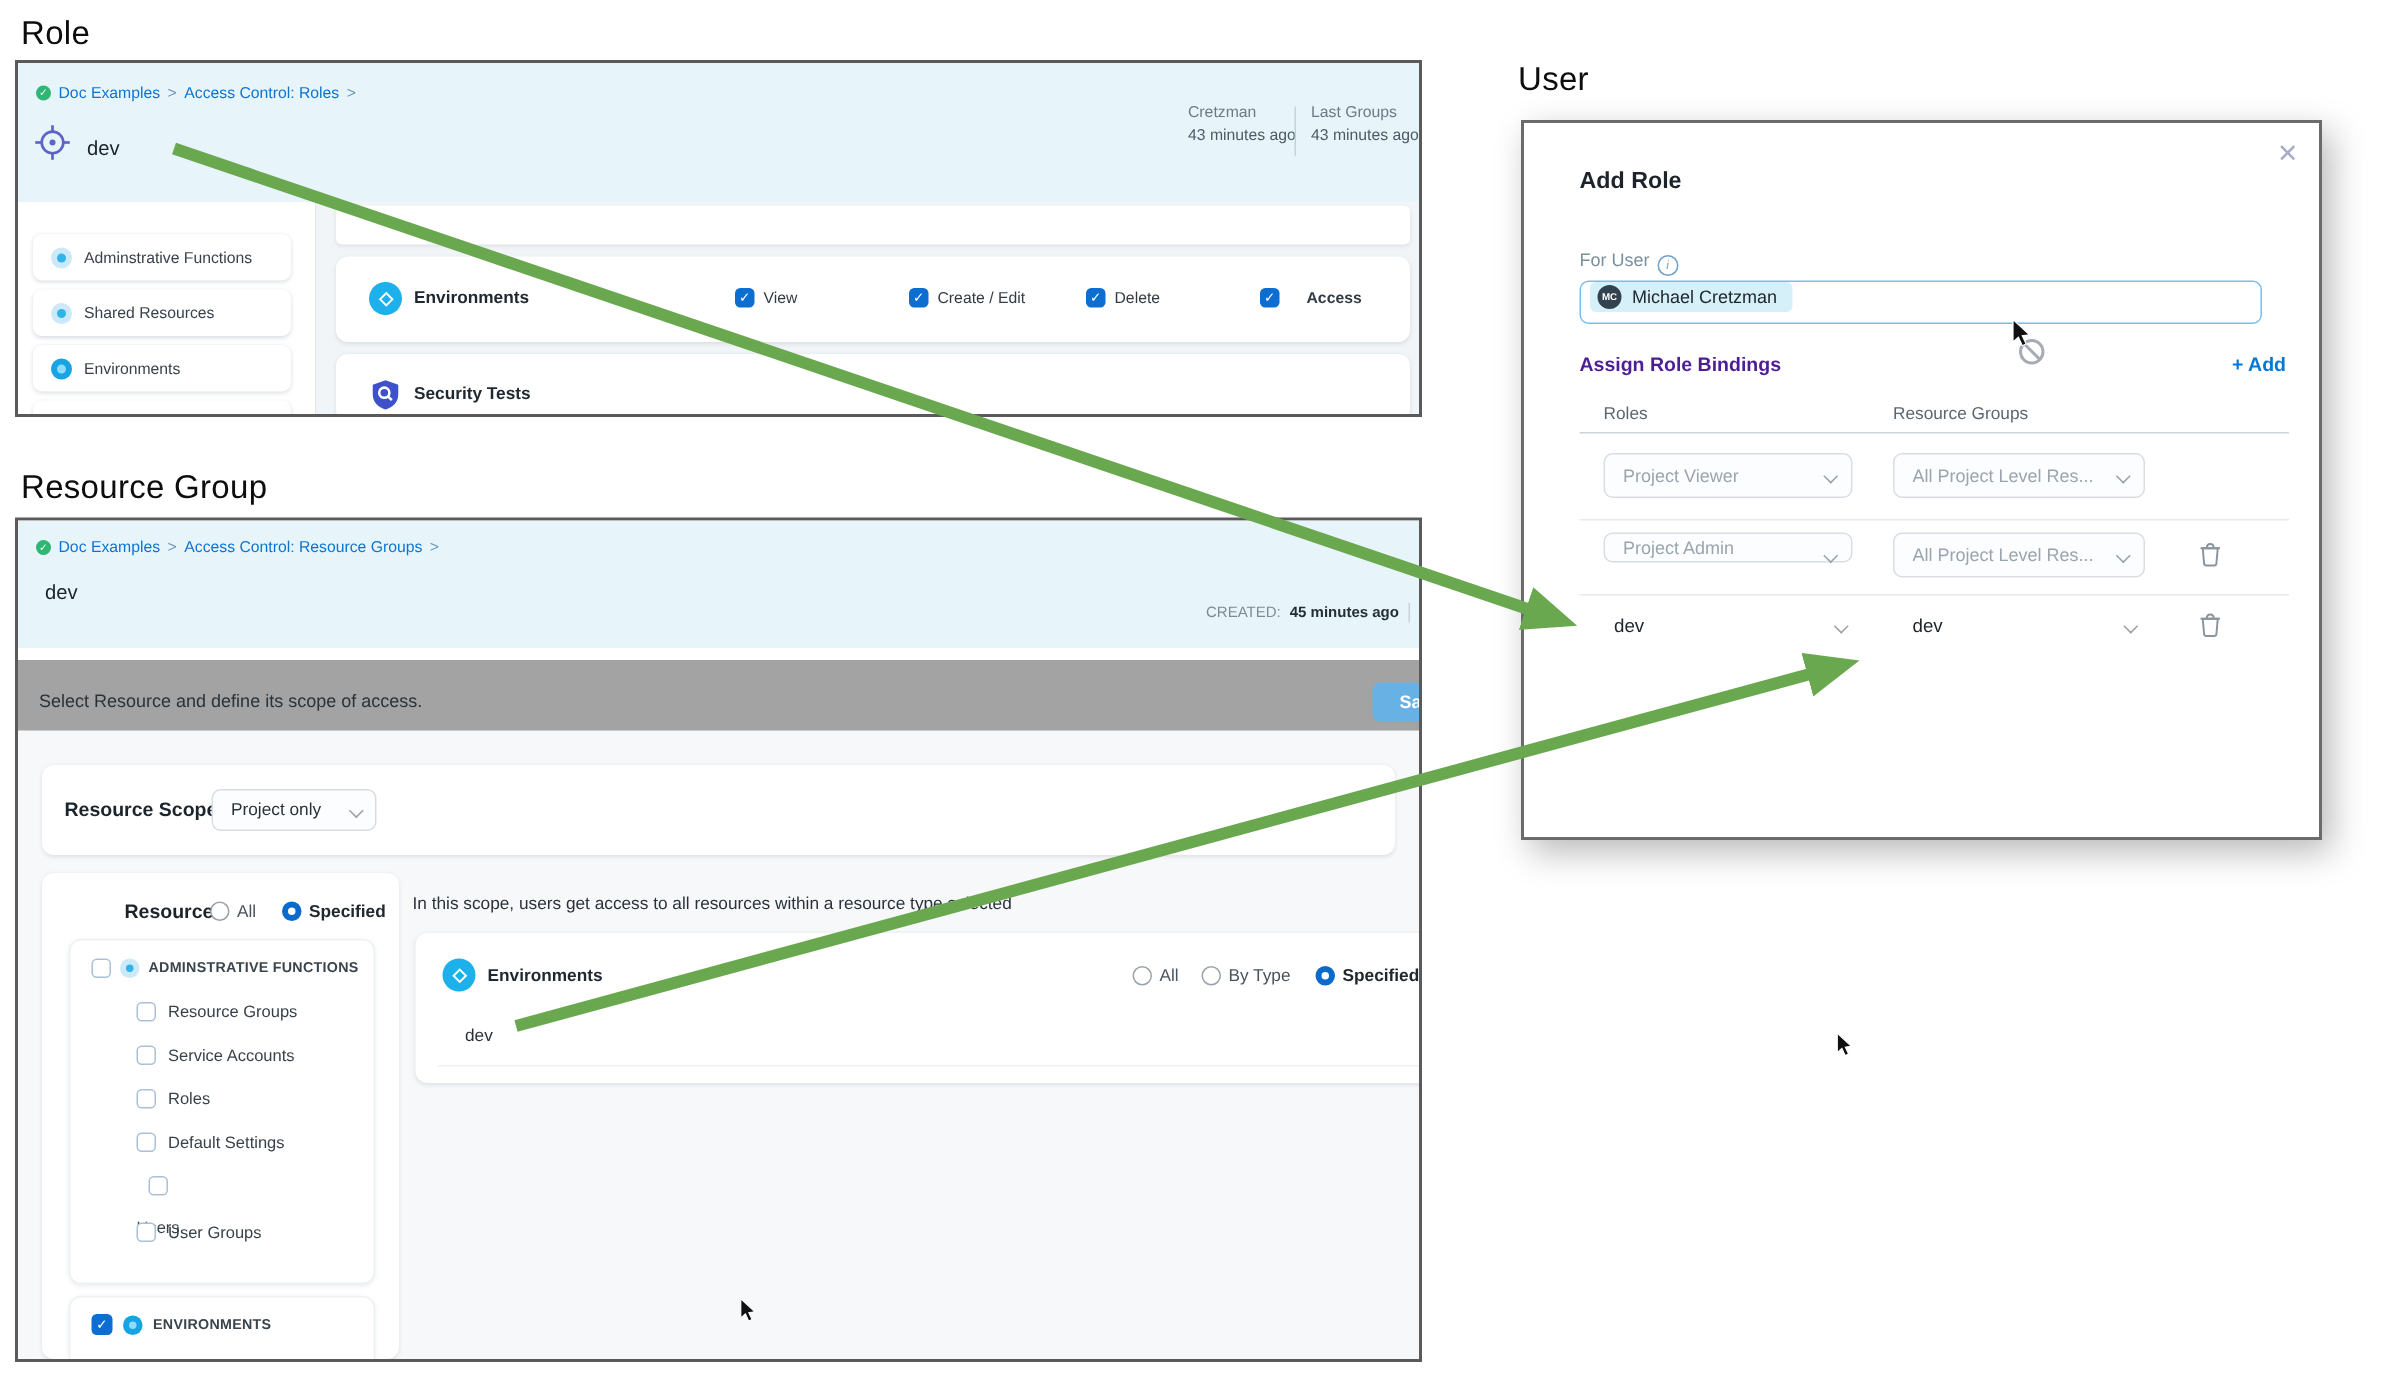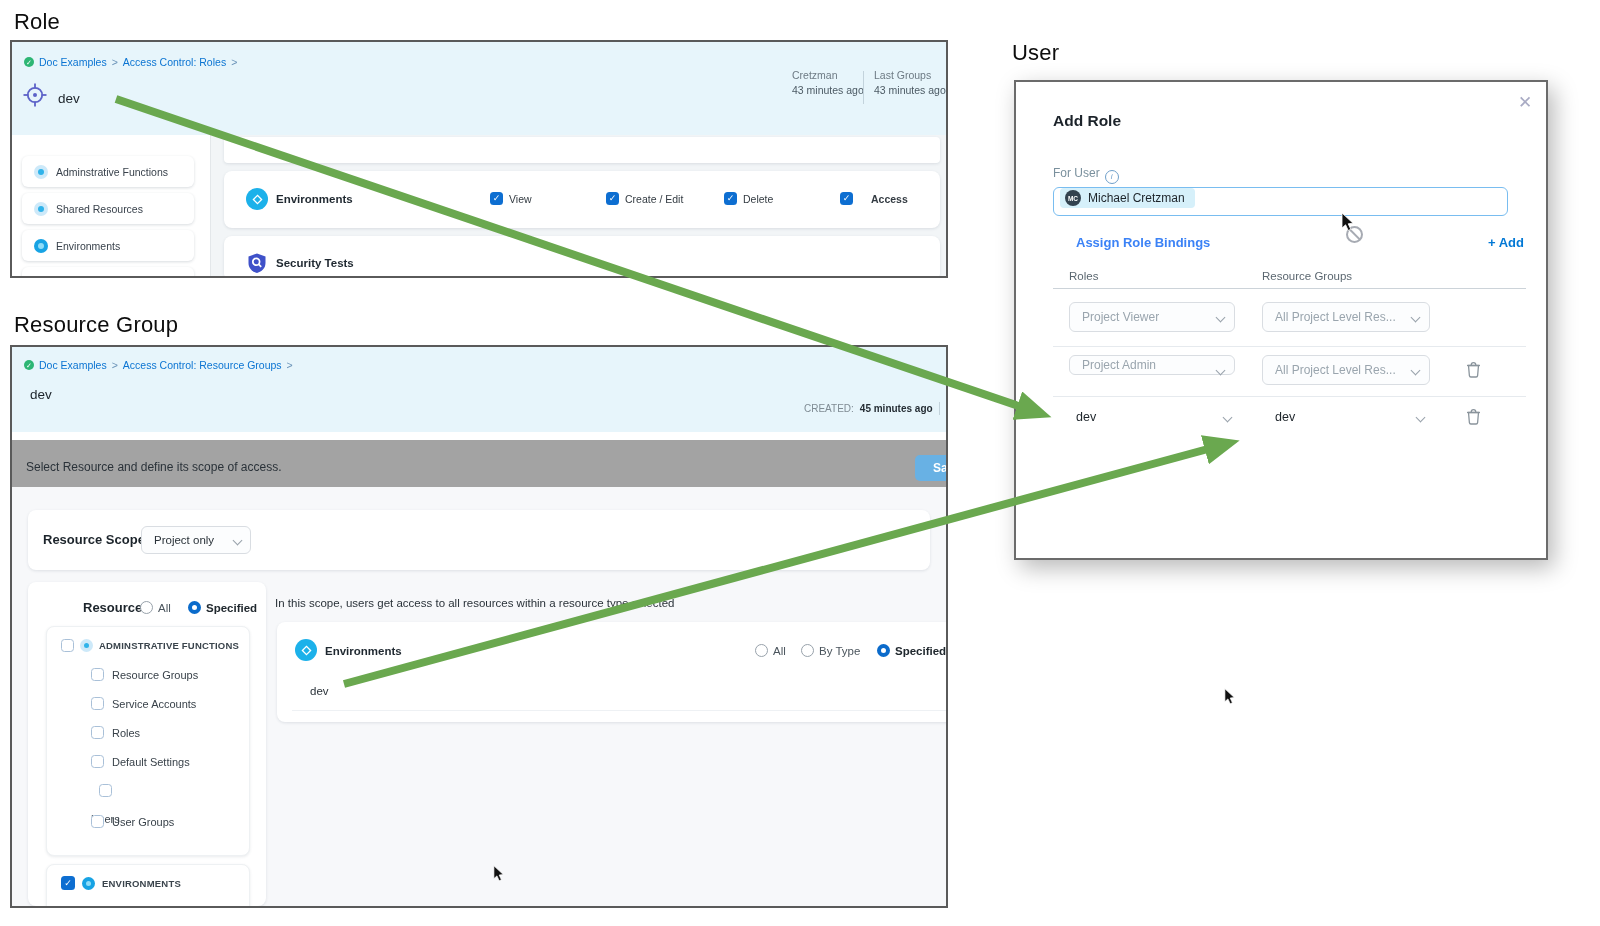--- a/index.html
+++ b/index.html
@@ -282,21 +282,21 @@
     </div>
 
     <div class="abs" style="left:37px;top:105px;width:455px;height:29px;border:1.5px solid #79bdf0;border-radius:6px;
                 background:#fff;display:flex;align-items:flex-start;box-sizing:border-box;">
       <span class="chip" style="margin-left:6px;">
         <span class="avatar">MC</span>
         <span style="font-size:12px;color:#1d242a;">Michael Cretzman</span>
       </span>
     </div>
 
-    <div class="abs" style="left:37px;top:153px;font-size:13px;font-weight:700;color:#3b82f6;margin-left:23px;">Assign Role Bindings</div>
+    <div class="abs" style="left:37px;top:153px;font-size:13px;font-weight:700;color:#4c1d95;">Assign Role Bindings</div>
     <div class="abs blue-link" style="right:22px;top:153px;">+ Add</div>
 
     <div class="abs" style="left:53px;top:188px;font-size:11.5px;color:#5b6770;">Roles</div>
     <div class="abs" style="left:246px;top:188px;font-size:11.5px;color:#5b6770;">Resource Groups</div>
     <div class="hline" style="left:37px;top:206px;width:473px;background:#ccd3d9;"></div>
 
     <div class="dd" style="left:53px;top:220px;width:166px;height:30px;">
       <span class="dd-txt">Project Viewer</span>
       <span class="chev" style="position:absolute;right:9px;top:10px;"></span>
     </div>

